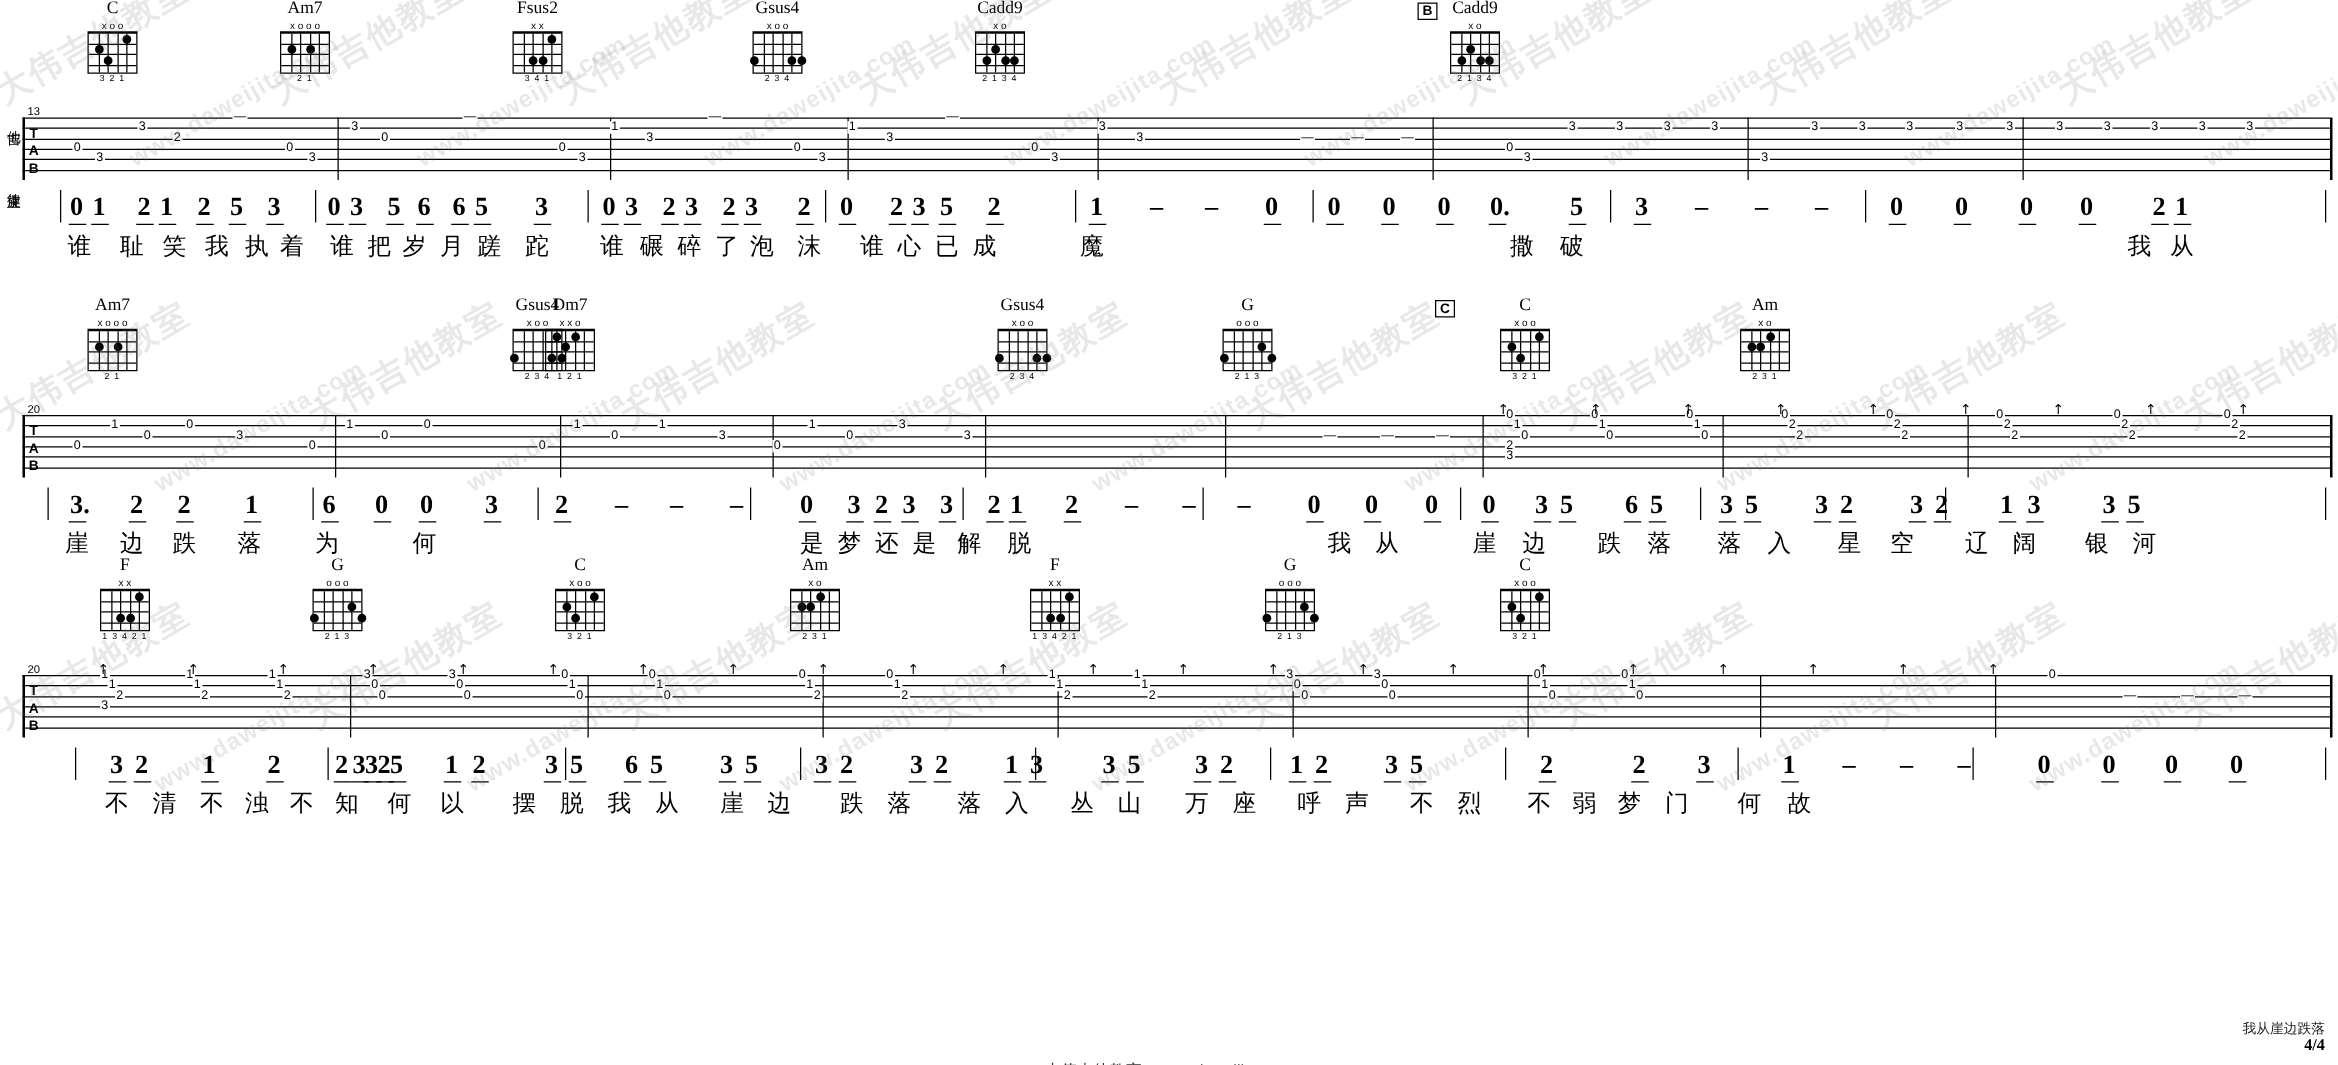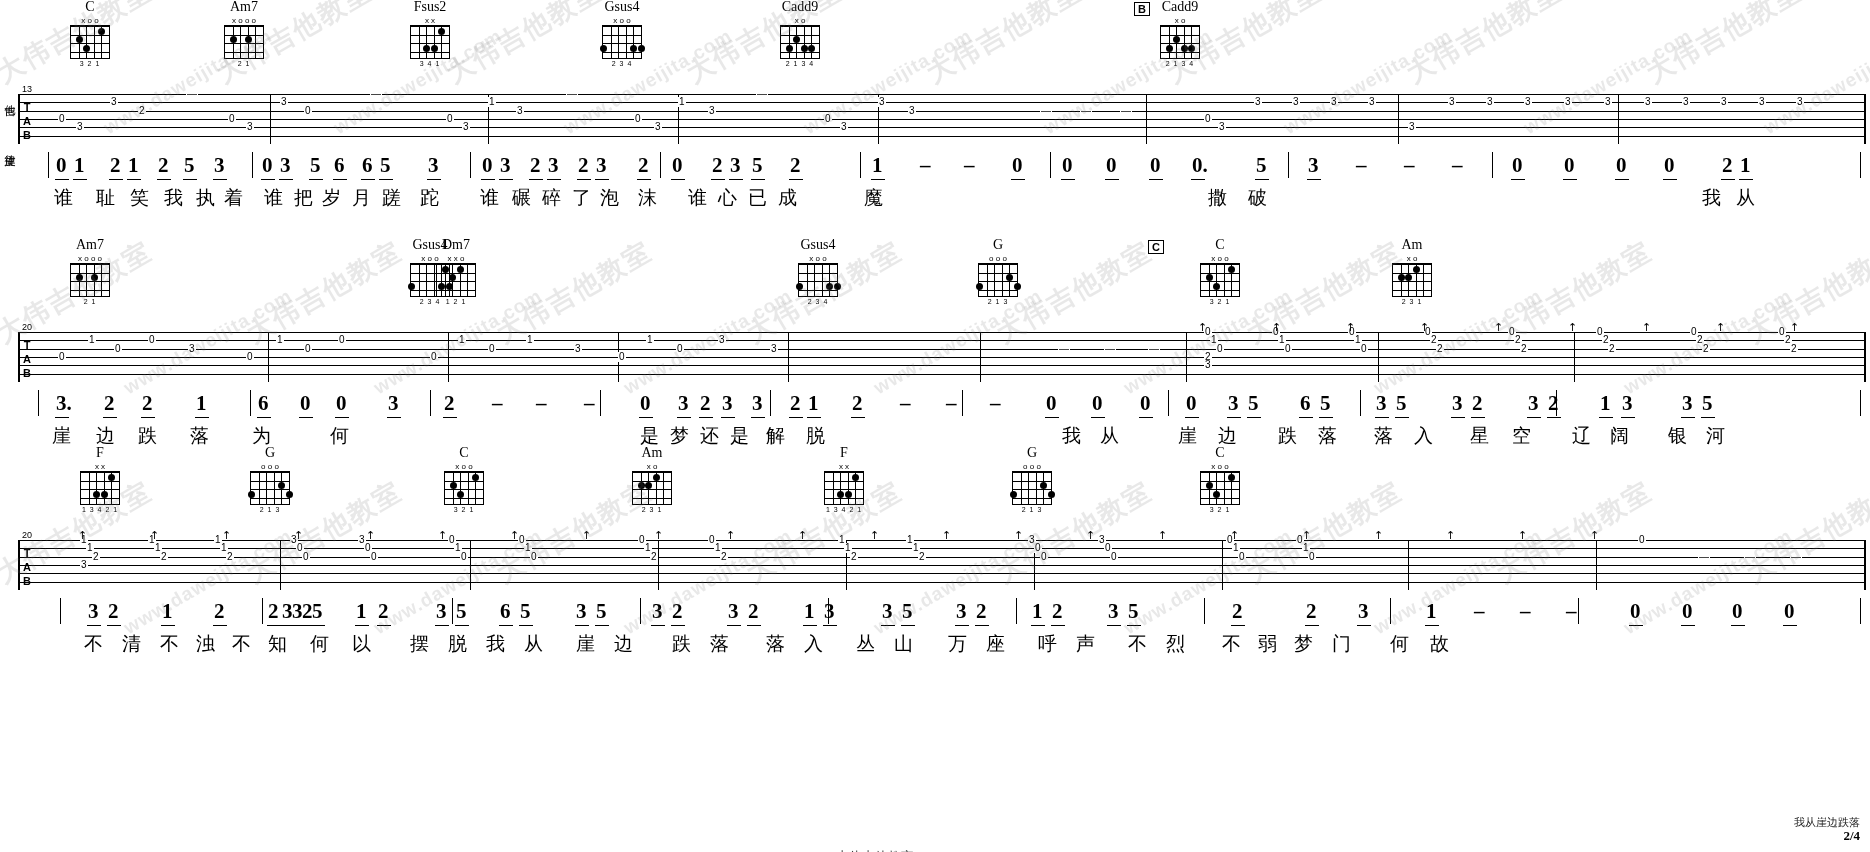--- a/index.html
+++ b/index.html
@@ -1196,14 +1196,14 @@
     </div>
 </div>
 
 <div class="footer">
   <div class="footer-center">
     <span>大伟吉他教室</span>
     &nbsp;
     <span>www.daweijita.com</span>
   </div>
   <div class="footer-right" style="bottom:18px;">我从崖边跌落</div>
-  <div class="page-no">2/4</div>
+  <div class="page-no">4/4</div>
 </div>
 
 </body></html>

